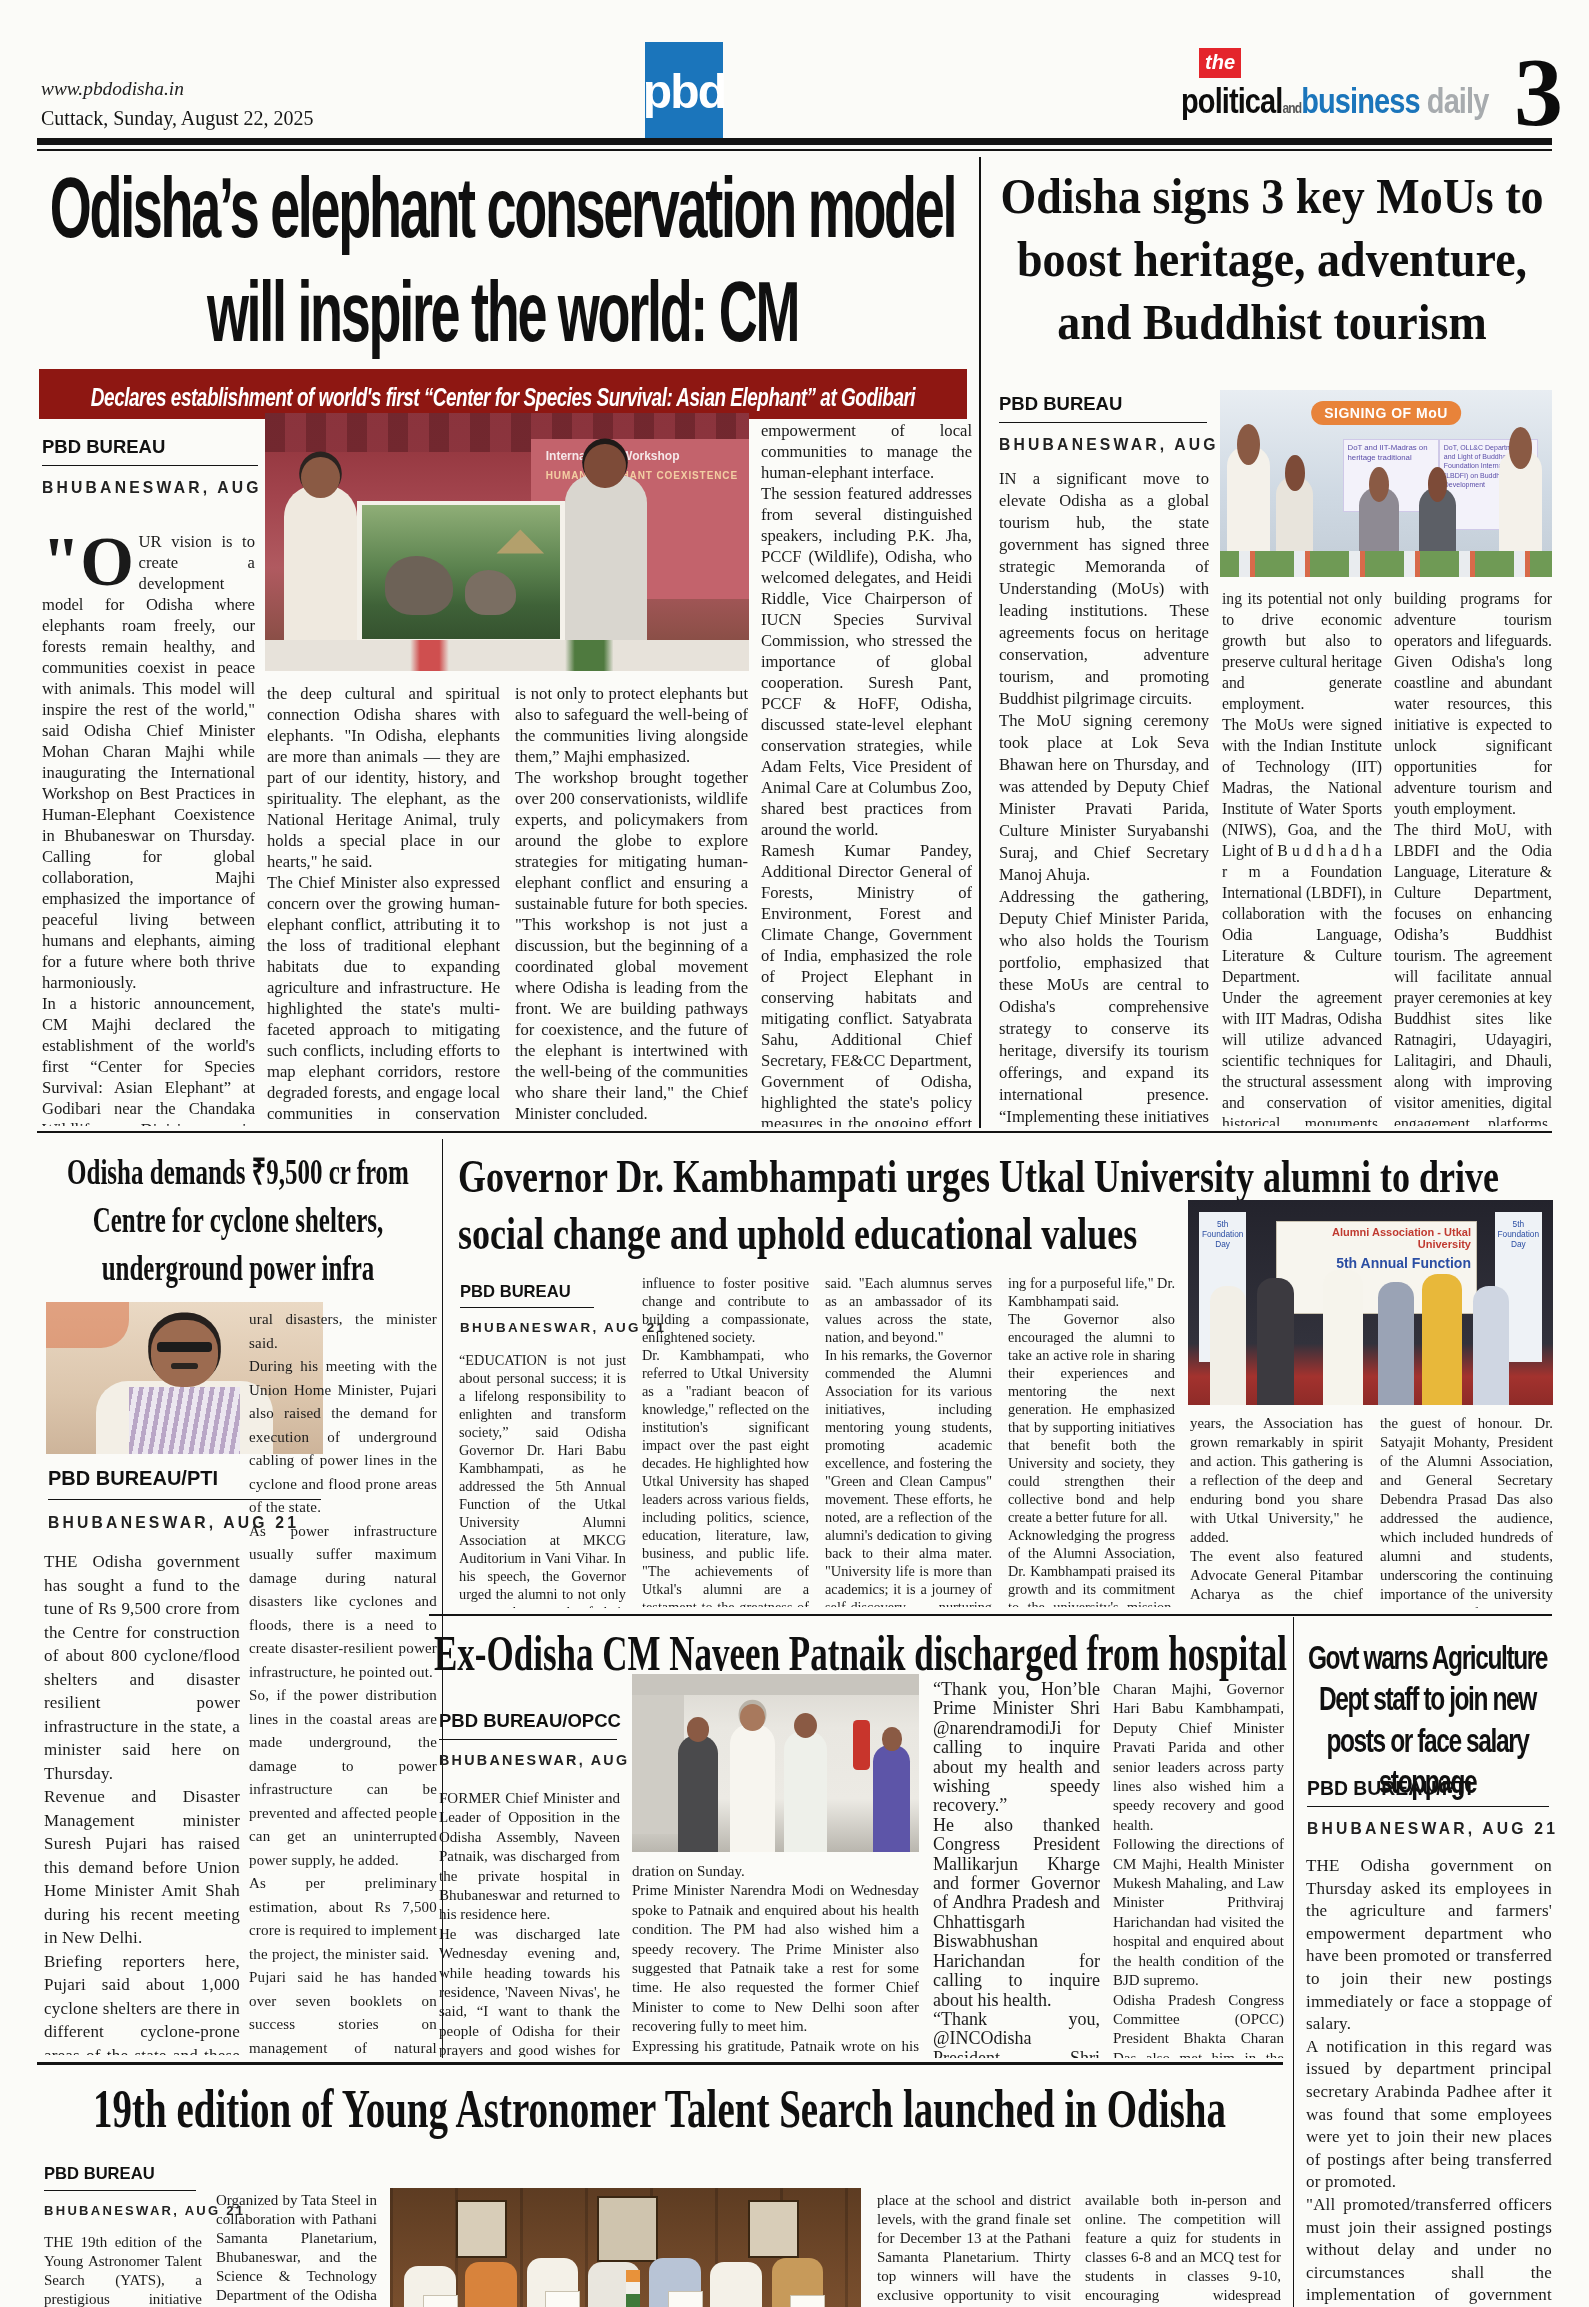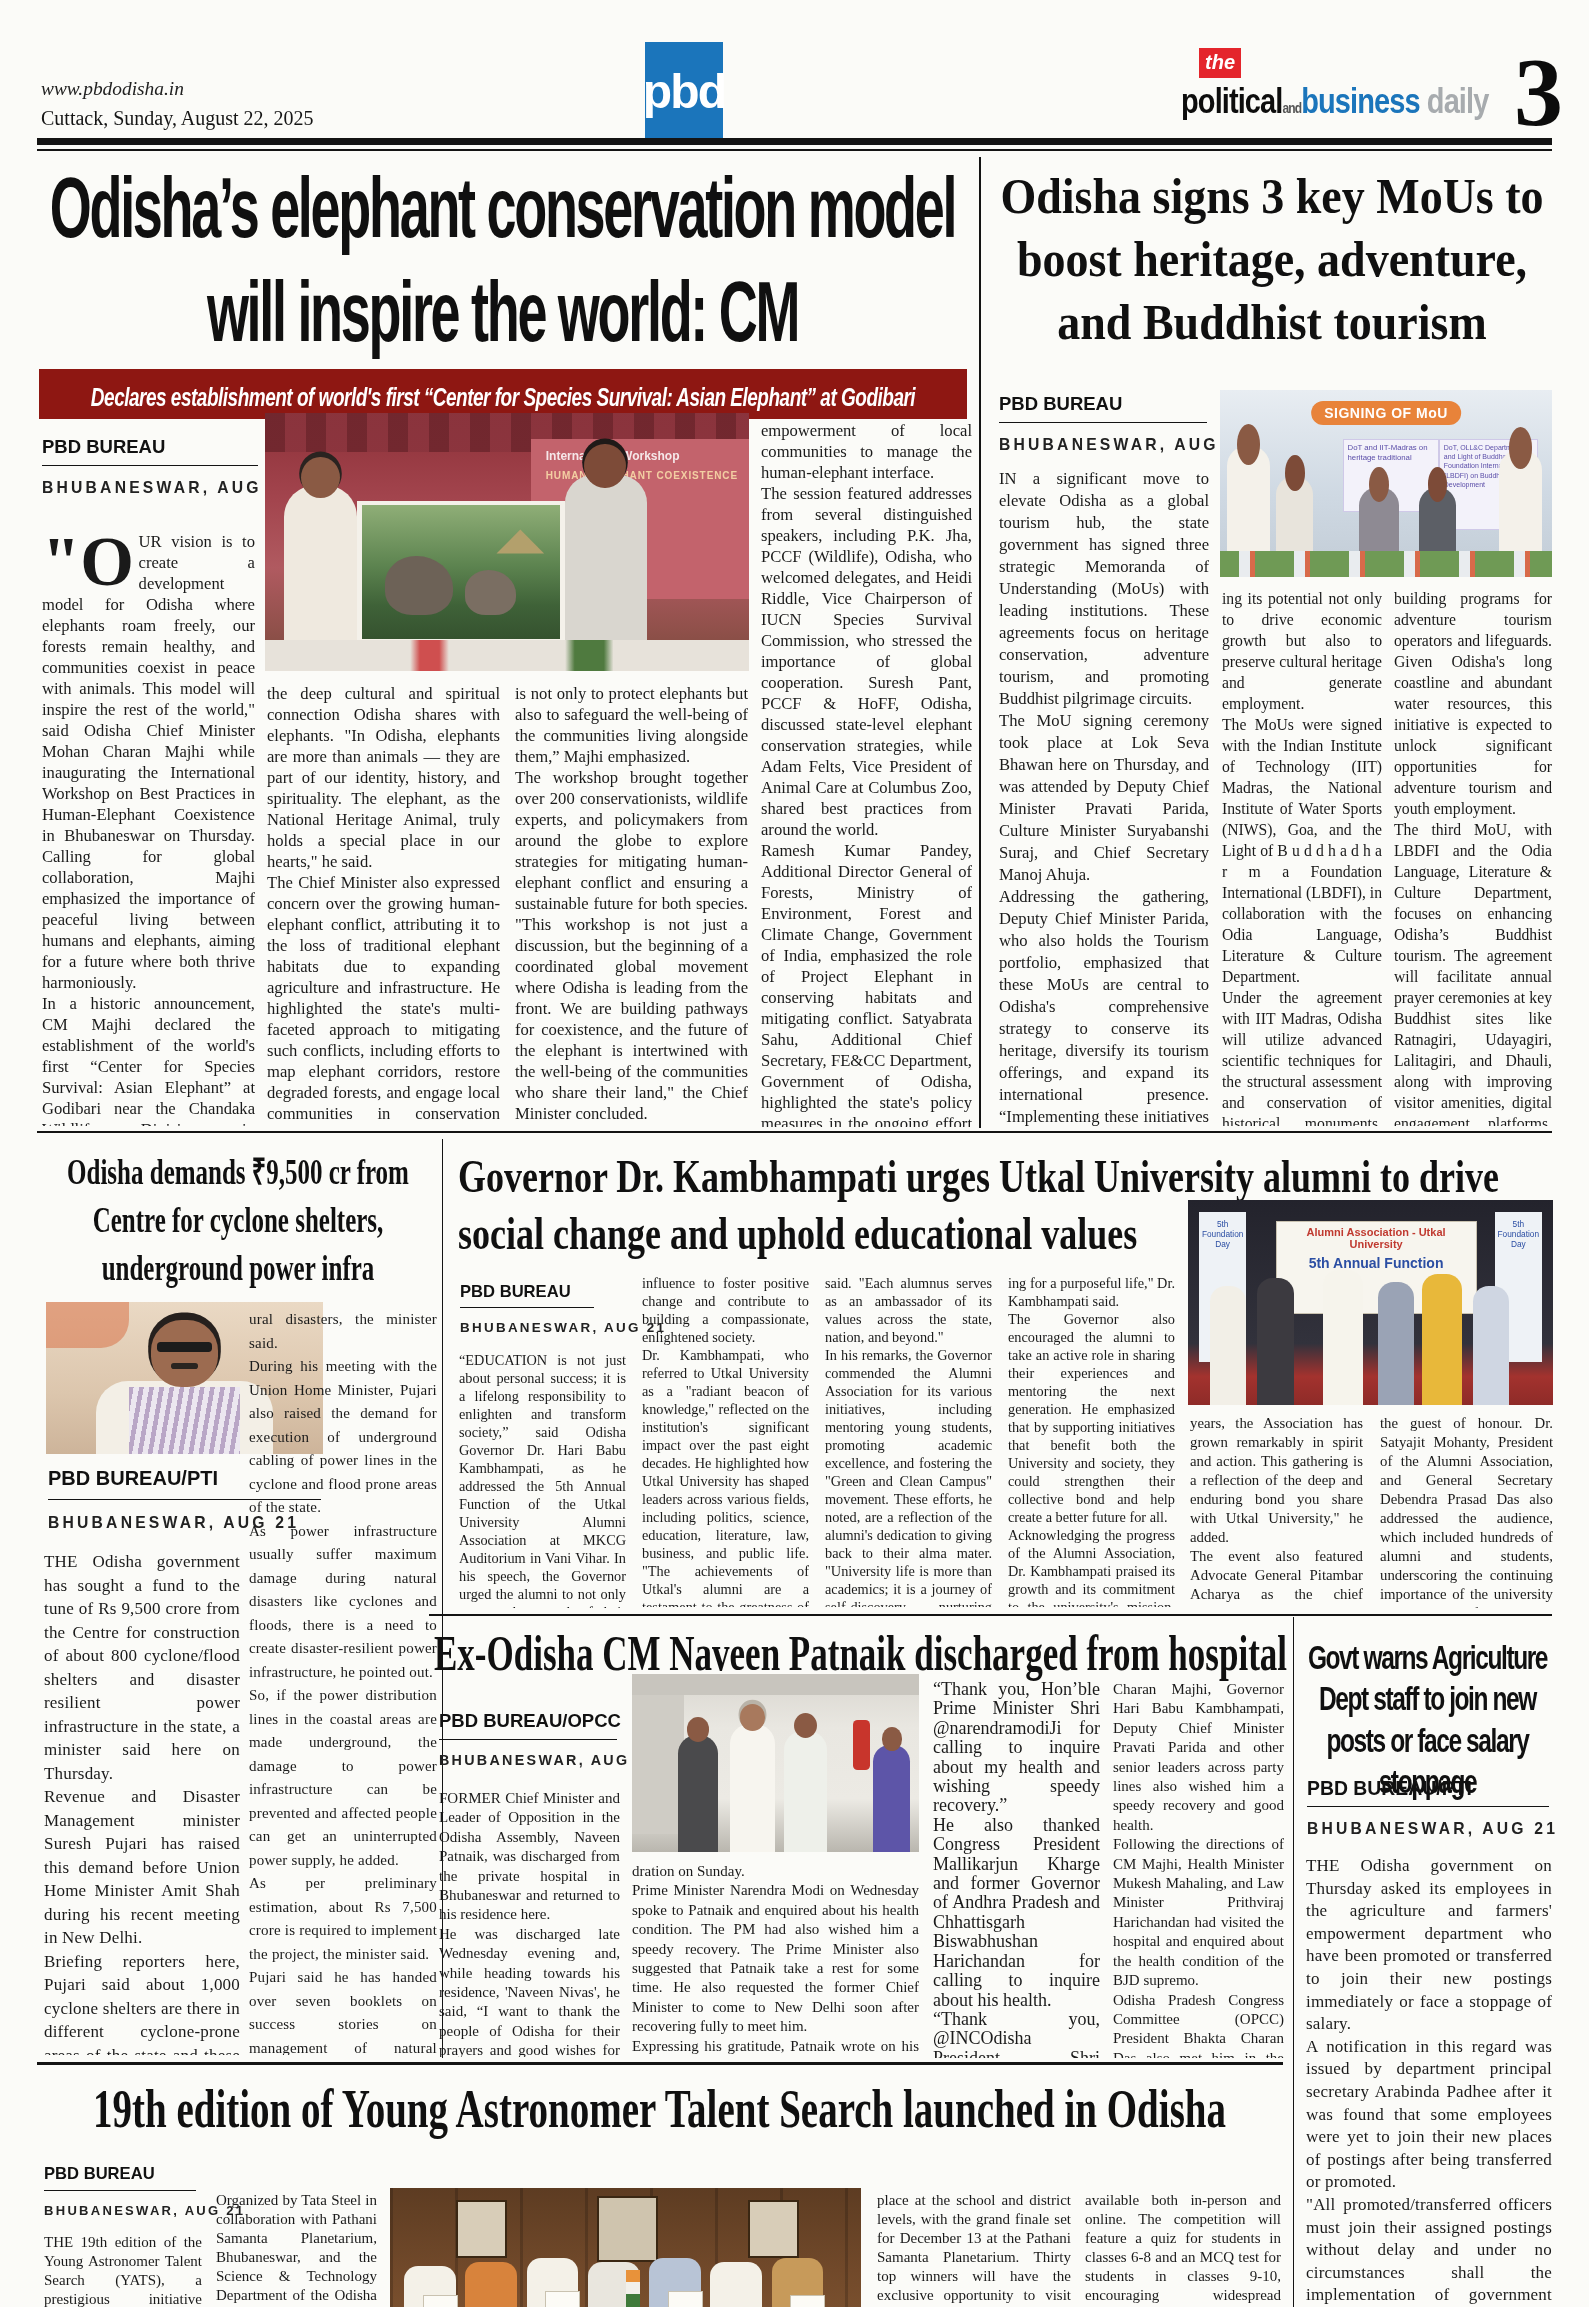--- a/index.html
+++ b/index.html
@@ -170,21 +170,21 @@
 During his meeting with Union Minister Shivraj Singh Chouhan, Pujari said he has requested to engage Survey India for settlement of land in Odisha.</div>
 
 <div class="abs hl-serif" style="left:458px;top:1150px;width:1098px;">
   <span class="stretch-l" style="font-size:36px;line-height:1.22;transform:scaleY(1.28);">Governor Dr. Kambhampati urges Utkal University alumni to drive social change and uphold educational values</span>
 </div>
 <div class="abs byline" style="left:460px;top:1282px;font-size:16.6px;">PBD BUREAU</div>
 <div class="rule" style="left:460px;top:1307px;width:134px;height:1.4px;"></div>
 <div class="abs dateline" style="left:460px;top:1320px;font-size:13.4px;letter-spacing:2.3px;">BHUBANESWAR, AUG 21</div>
 
 <div class="photo" style="left:1188px;top:1200px;width:365px;height:205px;background:linear-gradient(180deg,#23232c 0%,#32323c 70%,#a3322e 86%,#8e2b28 100%);">
-  <div class="abs" style="left:24%;top:10%;width:52%;height:40%;background:#f7f5ee;border:1.4px solid #c9c2b0;padding:4.6px;text-align:center;">
+  <div class="abs" style="left:24%;top:10%;width:52%;height:40%;background:#f7f5ee;border:1.4px solid #c9c2b0;padding:4.6px;text-align:right;">
     <div style="color:#c03a30;font-family:'Liberation Sans',sans-serif;font-weight:bold;font-size:11px;">Alumni Association - Utkal University</div>
     <div style="color:#2b4ea3;font-family:'Liberation Sans',sans-serif;font-weight:bold;font-size:14px;margin-top:4.6px;">5th Annual Function</div>
   </div>
   <div class="abs" style="left:3%;top:6%;width:13%;height:70%;background:#eef2f6;color:#2b4ea3;font-family:'Liberation Sans',sans-serif;font-size:8.3px;text-align:center;padding-top:6.5px;">
     <span>5th Foundation Day</span>
   </div>
   <div class="abs" style="left:84%;top:6%;width:13%;height:70%;background:#eef2f6;color:#2b4ea3;font-family:'Liberation Sans',sans-serif;font-size:8.3px;text-align:center;padding-top:6.5px;">
     <span>5th Foundation Day</span>
   </div>
   <div class="abs" style="left:6%;top:42%;width:10%;height:58%;background:#f2efe7;border-radius:15.7px 15.7px 0 0;"></div>

